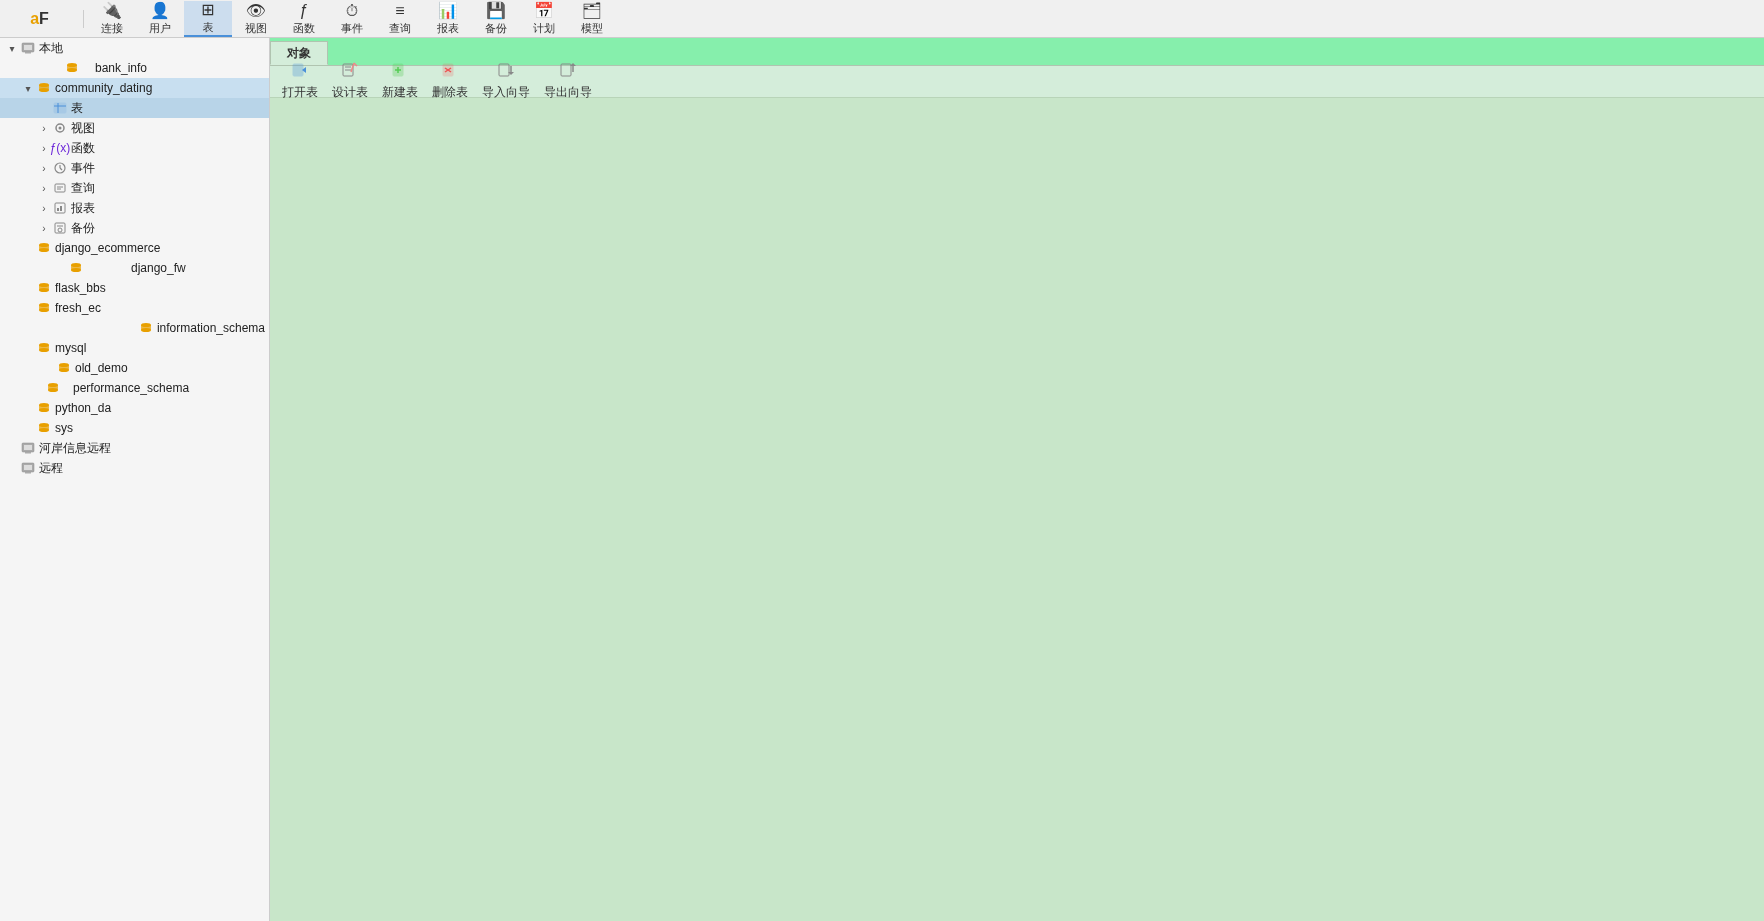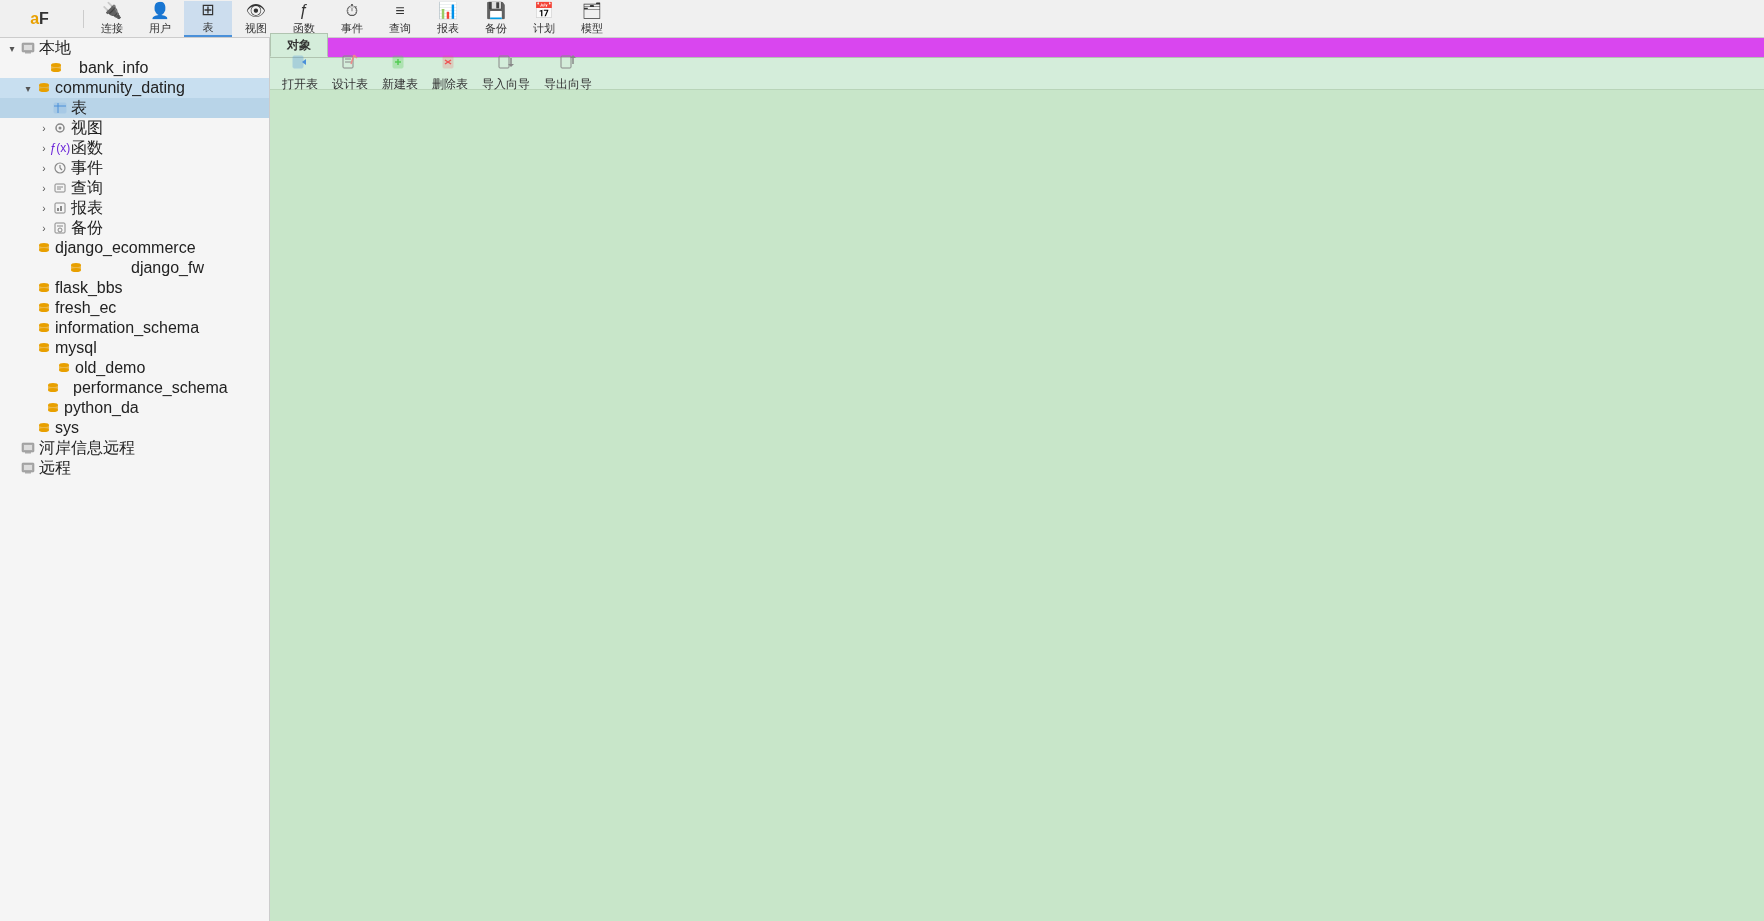--- a/index.html
+++ b/index.html
@@ -80,38 +80,38 @@
     .tree-icon {
       width: 16px;
       height: 16px;
       margin-right: 3px;
       display: inline-flex;
       align-items: center;
       justify-content: center;
       flex-shrink: 0;
     }
     .tree-label {
-      font-size: 16px;
+      font-size: 12px;
       color: #222;
     }
 
     
     .content-area {
       flex: 1;
       display: flex;
       flex-direction: column;
       background: #d4edda;
     }
 
     
     .tab-bar {
       display: flex;
-      background: #d946ef;
+      background: #86efac;
       border-bottom: 1px solid #b0c4b0;
-      height: 20px;
+      height: 28px;
       align-items: flex-end;
     }
     .tab {
       padding: 4px 16px;
       background: #c8e6c9;
       border: 1px solid #b0c4b0;
       border-bottom: none;
       cursor: pointer;
       font-size: 12px;
       color: #333;
@@ -219,21 +219,21 @@
           <span class="tree-toggle">▾</span>
           <span class="tree-icon">
             <svg width="14" height="14" viewBox="0 0 14 14">
               <rect x="1" y="2" width="12" height="9" rx="1" fill="#aaa" stroke="#888" stroke-width="0.5"></rect>
               <rect x="3" y="4" width="8" height="5" fill="#fff" opacity="0.6"></rect>
               <rect x="4" y="11" width="6" height="1.5" fill="#aaa"></rect>
             </svg>
           </span>
           <span class="tree-label">本地</span>
         </div>
-        <div class="tree-item" style="padding-left: 20px; gap: 12px;">
+        <div class="tree-item" style="padding-left: 36px; gap: 12px;">
           <span class="tree-toggle"></span>
           <span class="tree-icon">
             <svg width="14" height="14" viewBox="0 0 14 14">
               <ellipse cx="7" cy="4" rx="5" ry="2" fill="#e8a000"></ellipse>
               <rect x="2" y="4" width="10" height="5" fill="#e8a000" opacity="0.7"></rect>
               <ellipse cx="7" cy="9" rx="5" ry="2" fill="#e8a000"></ellipse>
             </svg>
           </span>
           <span class="tree-label">bank_info</span>
         </div>
@@ -355,65 +355,65 @@
           <span class="tree-toggle"></span>
           <span class="tree-icon">
             <svg width="14" height="14" viewBox="0 0 14 14">
               <ellipse cx="7" cy="4" rx="5" ry="2" fill="#e8a000"></ellipse>
               <rect x="2" y="4" width="10" height="5" fill="#e8a000" opacity="0.7"></rect>
               <ellipse cx="7" cy="9" rx="5" ry="2" fill="#e8a000"></ellipse>
             </svg>
           </span>
           <span class="tree-label">fresh_ec</span>
         </div>
+        <div class="tree-item" style="padding-left: 20px; justify-content: flex-end;">
+          <span class="tree-toggle"></span>
+          <span class="tree-icon">
+            <svg width="14" height="14" viewBox="0 0 14 14">
+              <ellipse cx="7" cy="4" rx="5" ry="2" fill="#e8a000"></ellipse>
+              <rect x="2" y="4" width="10" height="5" fill="#e8a000" opacity="0.7"></rect>
+              <ellipse cx="7" cy="9" rx="5" ry="2" fill="#e8a000"></ellipse>
+            </svg>
+          </span>
+          <span class="tree-label">information_schema</span>
+        </div>
         <div class="tree-item" style="padding-left: 20px;">
           <span class="tree-toggle"></span>
           <span class="tree-icon">
             <svg width="14" height="14" viewBox="0 0 14 14">
               <ellipse cx="7" cy="4" rx="5" ry="2" fill="#e8a000"></ellipse>
               <rect x="2" y="4" width="10" height="5" fill="#e8a000" opacity="0.7"></rect>
               <ellipse cx="7" cy="9" rx="5" ry="2" fill="#e8a000"></ellipse>
             </svg>
           </span>
-          <span class="tree-label">information_schema</span>
+          <span class="tree-label">mysql</span>
+        </div>
+        <div class="tree-item" style="padding-left: 20px; margin-left: 20px;">
+          <span class="tree-toggle"></span>
+          <span class="tree-icon">
+            <svg width="14" height="14" viewBox="0 0 14 14">
+              <ellipse cx="7" cy="4" rx="5" ry="2" fill="#e8a000"></ellipse>
+              <rect x="2" y="4" width="10" height="5" fill="#e8a000" opacity="0.7"></rect>
+              <ellipse cx="7" cy="9" rx="5" ry="2" fill="#e8a000"></ellipse>
+            </svg>
+          </span>
+          <span class="tree-label">old_demo</span>
+        </div>
+        <div class="tree-item" style="padding-left: 20px; gap: 9px;">
+          <span class="tree-toggle"></span>
+          <span class="tree-icon">
+            <svg width="14" height="14" viewBox="0 0 14 14">
+              <ellipse cx="7" cy="4" rx="5" ry="2" fill="#e8a000"></ellipse>
+              <rect x="2" y="4" width="10" height="5" fill="#e8a000" opacity="0.7"></rect>
+              <ellipse cx="7" cy="9" rx="5" ry="2" fill="#e8a000"></ellipse>
+            </svg>
+          </span>
+          <span class="tree-label">performance_schema</span>
         </div>
         <div class="tree-item" style="padding-left: 20px;">
-          <span class="tree-toggle"></span>
-          <span class="tree-icon">
-            <svg width="14" height="14" viewBox="0 0 14 14">
-              <ellipse cx="7" cy="4" rx="5" ry="2" fill="#e8a000"></ellipse>
-              <rect x="2" y="4" width="10" height="5" fill="#e8a000" opacity="0.7"></rect>
-              <ellipse cx="7" cy="9" rx="5" ry="2" fill="#e8a000"></ellipse>
-            </svg>
-          </span>
-          <span class="tree-label">mysql</span>
-        </div>
-        <div class="tree-item" style="padding-left: 20px; margin-left: 20px;">
-          <span class="tree-toggle"></span>
-          <span class="tree-icon">
-            <svg width="14" height="14" viewBox="0 0 14 14">
-              <ellipse cx="7" cy="4" rx="5" ry="2" fill="#e8a000"></ellipse>
-              <rect x="2" y="4" width="10" height="5" fill="#e8a000" opacity="0.7"></rect>
-              <ellipse cx="7" cy="9" rx="5" ry="2" fill="#e8a000"></ellipse>
-            </svg>
-          </span>
-          <span class="tree-label">old_demo</span>
-        </div>
-        <div class="tree-item" style="padding-left: 20px; gap: 9px;">
-          <span class="tree-toggle"></span>
-          <span class="tree-icon">
-            <svg width="14" height="14" viewBox="0 0 14 14">
-              <ellipse cx="7" cy="4" rx="5" ry="2" fill="#e8a000"></ellipse>
-              <rect x="2" y="4" width="10" height="5" fill="#e8a000" opacity="0.7"></rect>
-              <ellipse cx="7" cy="9" rx="5" ry="2" fill="#e8a000"></ellipse>
-            </svg>
-          </span>
-          <span class="tree-label">performance_schema</span>
-        </div>
-        <div class="tree-item" style="padding-left: 29px;">
           <span class="tree-toggle"></span>
           <span class="tree-icon">
             <svg width="14" height="14" viewBox="0 0 14 14">
               <ellipse cx="7" cy="4" rx="5" ry="2" fill="#e8a000"></ellipse>
               <rect x="2" y="4" width="10" height="5" fill="#e8a000" opacity="0.7"></rect>
               <ellipse cx="7" cy="9" rx="5" ry="2" fill="#e8a000"></ellipse>
             </svg>
           </span>
           <span class="tree-label">python_da</span>
         </div>

